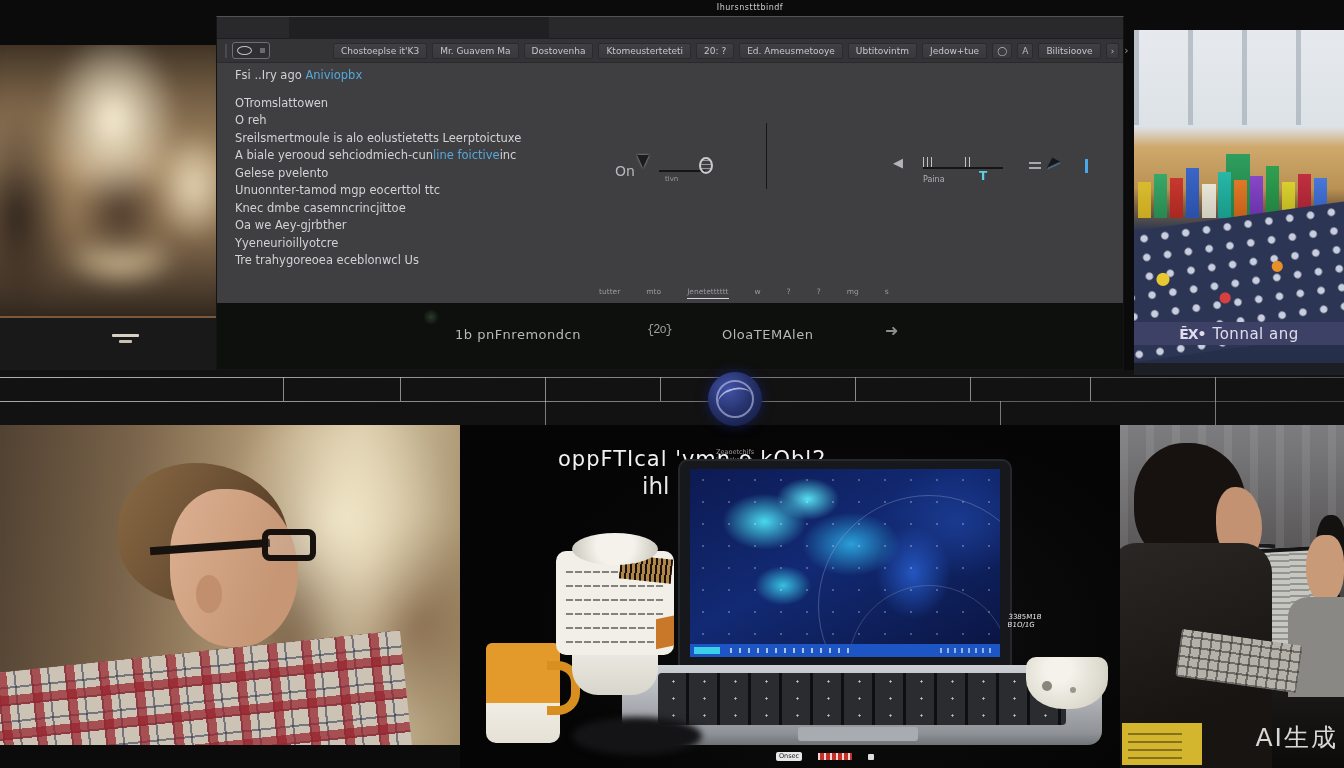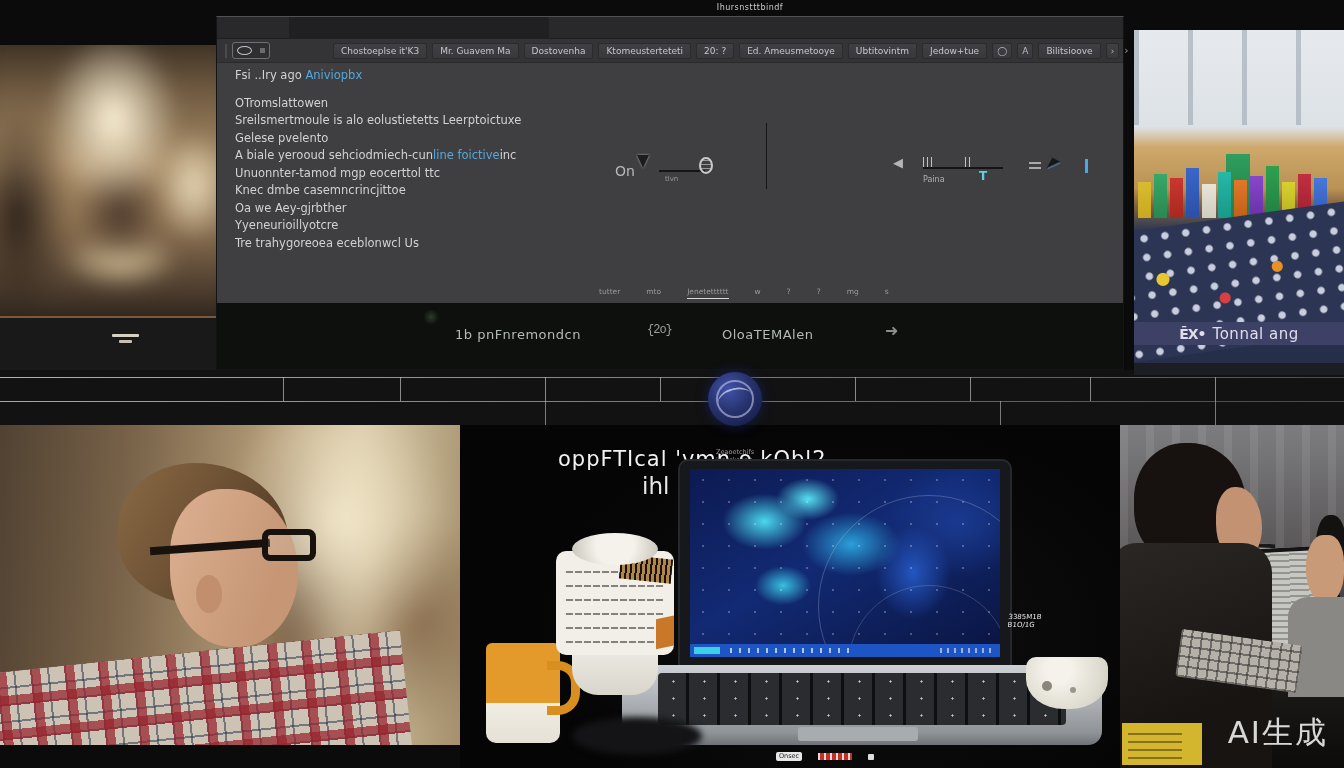--- a/index.html
+++ b/index.html
@@ -206,21 +206,21 @@
   .c-hairL{left:14px;top:18px;width:112px;height:122px;border-radius:45% 50% 40% 45%;background:#171210;}
   .c-faceL{left:96px;top:62px;width:46px;height:74px;border-radius:40% 55% 45% 50%;background:#c29272;}
   .c-bodyL{left:-8px;top:118px;width:160px;height:230px;border-radius:24px 30px 0 0;background:linear-gradient(160deg,#2b2724,#171412 70%);}
   .c-hairR{left:196px;top:90px;width:30px;height:62px;border-radius:45%;background:#141210;}
   .c-faceR{left:186px;top:110px;width:38px;height:68px;border-radius:45% 40% 45% 50%;background:#c89a78;}
   .c-shoulderR{left:168px;top:172px;width:60px;height:100px;border-radius:20px 0 0 0;background:#8a8884;}
   .c-keyboard{left:58px;top:212px;width:122px;height:48px;transform:rotate(8deg);border-radius:3px;background-color:#b5b1a8;
     background-image:repeating-linear-gradient(90deg, rgba(40,40,40,.5) 0 2px, transparent 2px 10px),repeating-linear-gradient(0deg, rgba(40,40,40,.5) 0 2px, transparent 2px 10px);}
   .c-yellowbox{left:2px;top:298px;width:80px;height:42px;background:#d4b52e;
     background-image:repeating-linear-gradient(0deg, rgba(40,30,10,.45) 0 2px, transparent 2px 8px);background-size:54px 30px;background-position:6px 6px;background-repeat:no-repeat;}
-  .watermark{right:16px;bottom:14px;font-size:31px;letter-spacing:2px;color:rgba(232,232,232,.92);text-align:center;}
+  .watermark{right:6px;bottom:14px;font-size:25px;letter-spacing:2px;color:rgba(232,232,232,.92);text-align:center;}
 </style>
 </head>
 <body>
 
 <div id="stage">
 
   <div class="abs top-title">Ihursnstttbindf</div>
 
   <div class="abs photo-meeting">
     <div class="meeting-blur"></div>
@@ -256,23 +256,24 @@
       <span class="tb-right">
         <span>›</span>
         <span>☾</span>
       </span>
     </div>
 
     <div class="content">
       <div class="lines">
         <div class="line"><span>Fsi ..Iry ago </span><span class="lk">Aniviopbx</span><span></span></div>
         <div class="line gap"><span>OTromslattowen</span></div>
+        <div class="line"><span>O reh</span></div>
         <div class="line"><span>Sreilsmertmoule is alo eolustietetts Leerptoictuxe</span></div>
+        <div class="line"><span>A biale yerooud sehciodmiech-cun</span><span class="lk">line foictive</span><span>inc</span></div>
         <div class="line"><span>Gelese pvelento</span></div>
-        <div class="line"><span>A biale yerooud sehciodmiech-cun</span><span class="lk">line foictive</span><span>inc</span></div>
         <div class="line"><span>Unuonnter-tamod mgp eocerttol ttc</span></div>
         <div class="line"><span>Knec dmbe casemncrincjittoe</span></div>
         <div class="line"><span>Oa we Aey-gjrbther</span></div>
         <div class="line"><span>Yyeneurioillyotcre</span></div>
         <div class="line"><span>Tre trahygoreoea eceblonwcl Us</span></div>
       </div>
 
       <span class="abs ctl-label" style="left:398px;top:100px;">On</span>
       <div class="abs tri-down" style="left:420px;top:92px;"></div>
       <div class="abs sline" style="left:442px;top:107px;width:46px;"></div>

